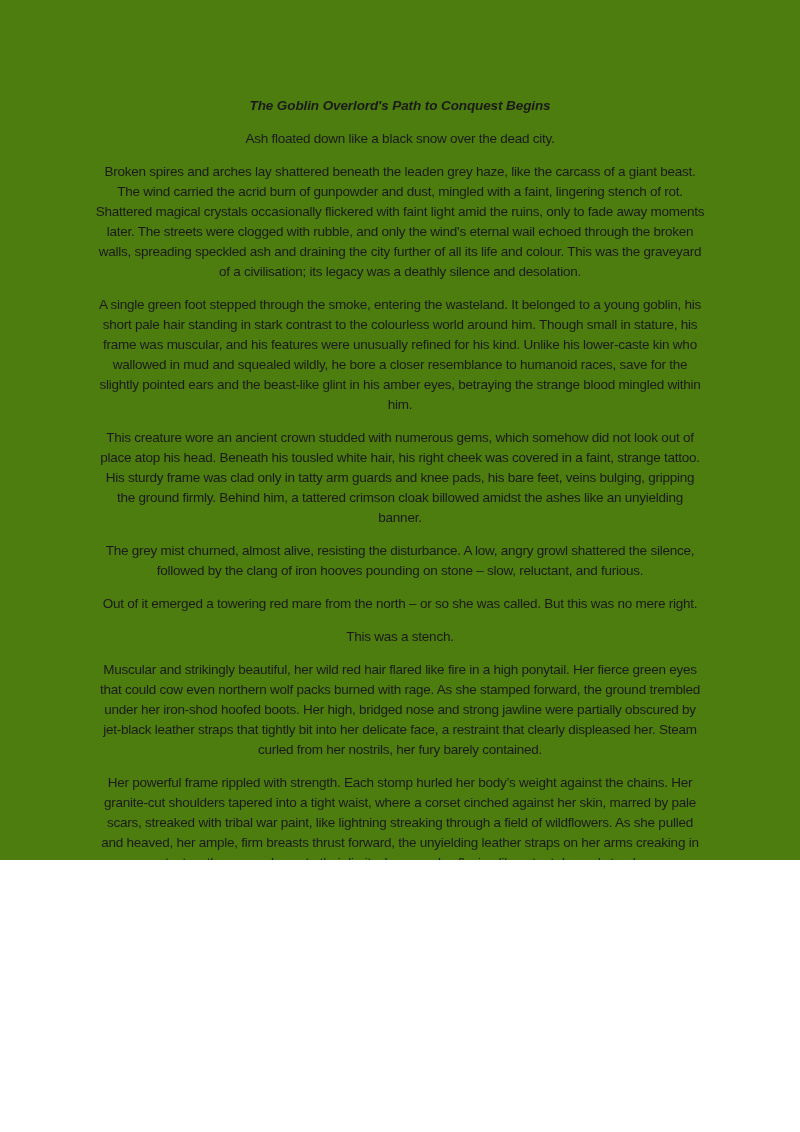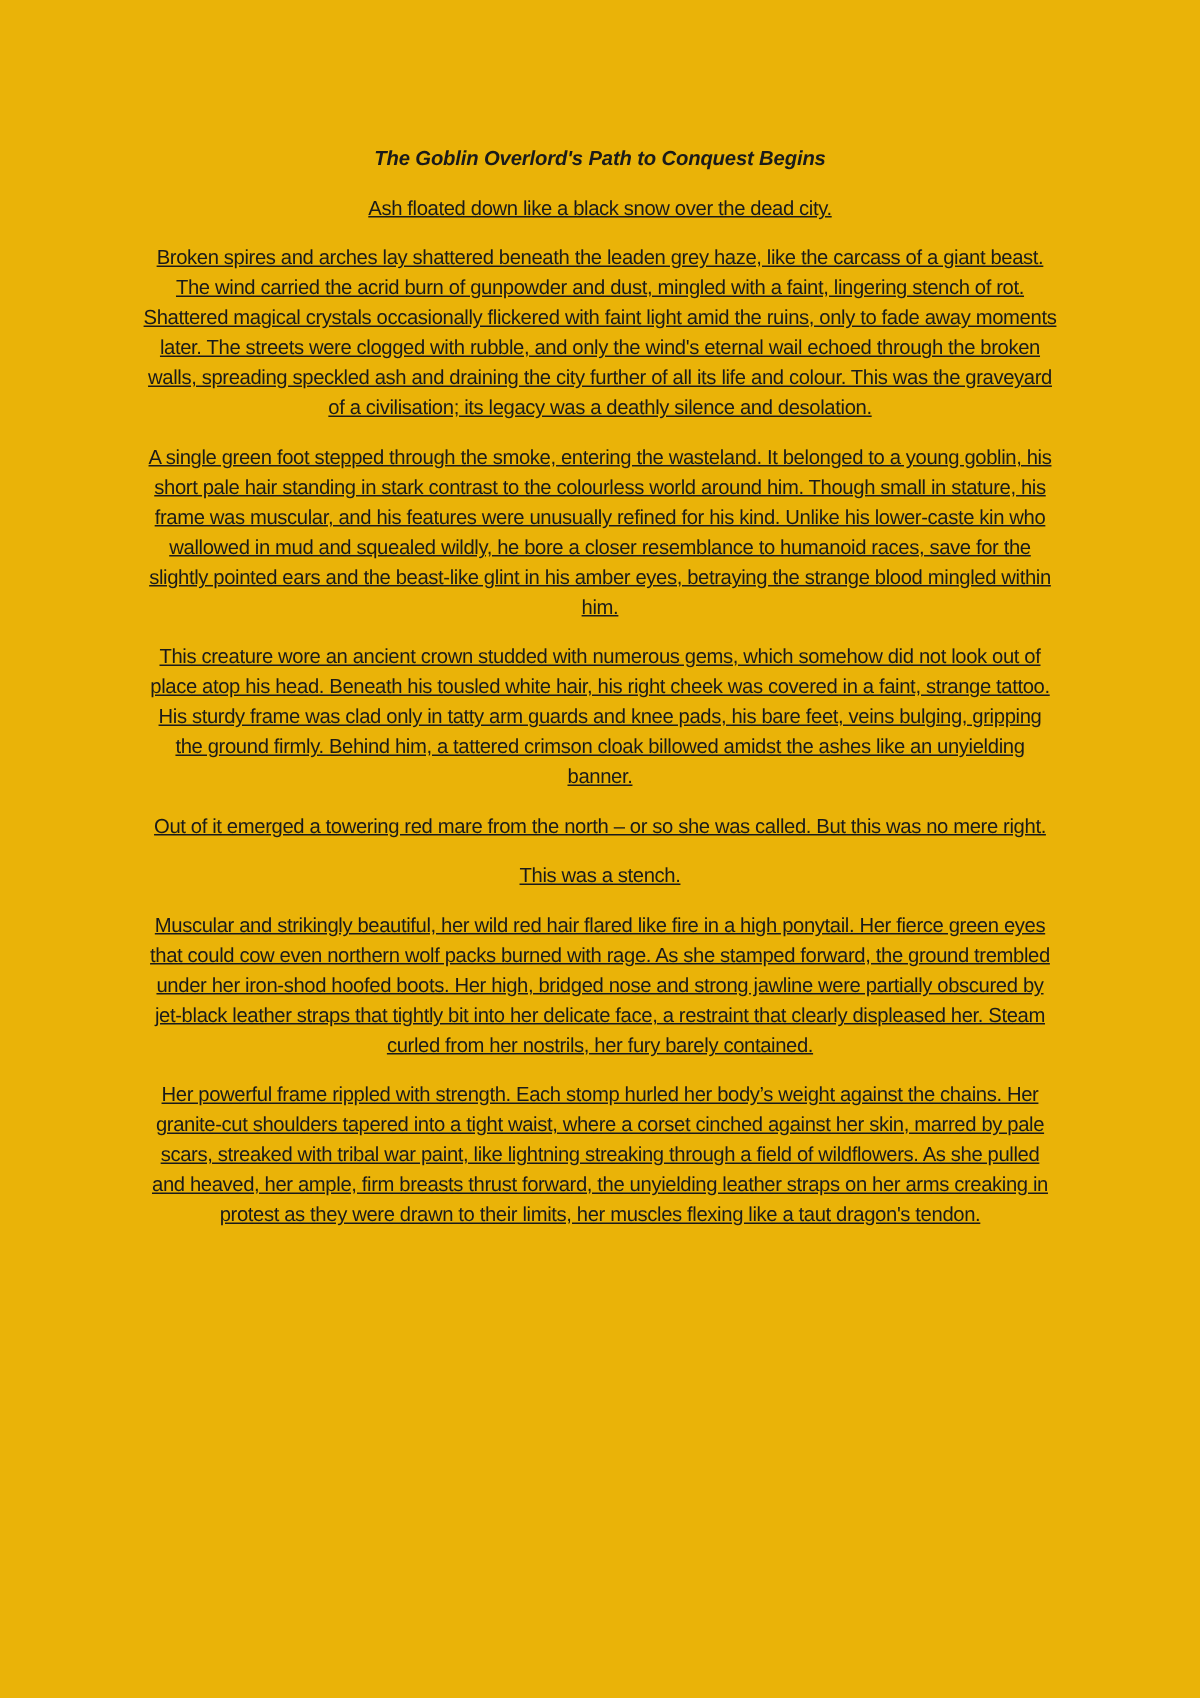--- a/index.html
+++ b/index.html
@@ -3,23 +3,23 @@
 <meta charset="utf-8">
 <style>
   html, body {
     margin: 0;
     padding: 0;
     background: #ffffff;
   }
   .page {
     position: relative;
     width: 800px;
-    height: 1132px;
+    height: 860px;
     margin: 0 auto;
-    background: #eab308;
+    background: #4d7c0f;
     box-sizing: border-box;
     padding: 96px 95px 0 95px;
     font-family: "Liberation Sans", "DejaVu Sans", sans-serif;
     color: #1a1a1a;
     overflow: hidden;
   }
   .doc-title {
     font-size: 13.5px;
     font-weight: bold;
     font-style: italic;
@@ -28,30 +28,30 @@
     letter-spacing: -0.1px;
     margin: 0 0 13px 0;
   }
   .doc-par {
     font-size: 13.5px;
     font-weight: normal;
     text-align: center;
     line-height: 20px;
     letter-spacing: -0.25px;
     margin: 0 0 13px 0;
-    text-decoration: underline;
   }
 </style>
 </head>
 <body>
 
 <div class="page">
   <h1 class="doc-title">The Goblin Overlord's Path to Conquest Begins</h1>
 
   <p class="doc-par">Ash floated down like a black snow over the dead city.</p>
   <p class="doc-par">Broken spires and arches lay shattered beneath the leaden grey haze, like the carcass of a giant beast. The wind carried the acrid burn of gunpowder and dust, mingled with a faint, lingering stench of rot. Shattered magical crystals occasionally flickered with faint light amid the ruins, only to fade away moments later. The streets were clogged with rubble, and only the wind's eternal wail echoed through the broken walls, spreading speckled ash and draining the city further of all its life and colour. This was the graveyard of a civilisation; its legacy was a deathly silence and desolation.</p>
   <p class="doc-par">A single green foot stepped through the smoke, entering the wasteland. It belonged to a young goblin, his short pale hair standing in stark contrast to the colourless world around him. Though small in stature, his frame was muscular, and his features were unusually refined for his kind. Unlike his lower-caste kin who wallowed in mud and squealed wildly, he bore a closer resemblance to humanoid races, save for the slightly pointed ears and the beast-like glint in his amber eyes, betraying the strange blood mingled within him.</p>
   <p class="doc-par">This creature wore an ancient crown studded with numerous gems, which somehow did not look out of place atop his head. Beneath his tousled white hair, his right cheek was covered in a faint, strange tattoo. His sturdy frame was clad only in tatty arm guards and knee pads, his bare feet, veins bulging, gripping the ground firmly. Behind him, a tattered crimson cloak billowed amidst the ashes like an unyielding banner.</p>
+  <p class="doc-par">The grey mist churned, almost alive, resisting the disturbance. A low, angry growl shattered the silence, followed by the clang of iron hooves pounding on stone – slow, reluctant, and furious.</p>
   <p class="doc-par">Out of it emerged a towering red mare from the north – or so she was called. But this was no mere right.</p>
   <p class="doc-par">This was a stench.</p>
   <p class="doc-par">Muscular and strikingly beautiful, her wild red hair flared like fire in a high ponytail. Her fierce green eyes that could cow even northern wolf packs burned with rage. As she stamped forward, the ground trembled under her iron-shod hoofed boots. Her high, bridged nose and strong jawline were partially obscured by jet-black leather straps that tightly bit into her delicate face, a restraint that clearly displeased her. Steam curled from her nostrils, her fury barely contained.</p>
   <p class="doc-par">Her powerful frame rippled with strength. Each stomp hurled her body’s weight against the chains. Her granite-cut shoulders tapered into a tight waist, where a corset cinched against her skin, marred by pale scars, streaked with tribal war paint, like lightning streaking through a field of wildflowers. As she pulled and heaved, her ample, firm breasts thrust forward, the unyielding leather straps on her arms creaking in protest as they were drawn to their limits, her muscles flexing like a taut dragon's tendon.</p>
 </div>
 
 </body></html>

